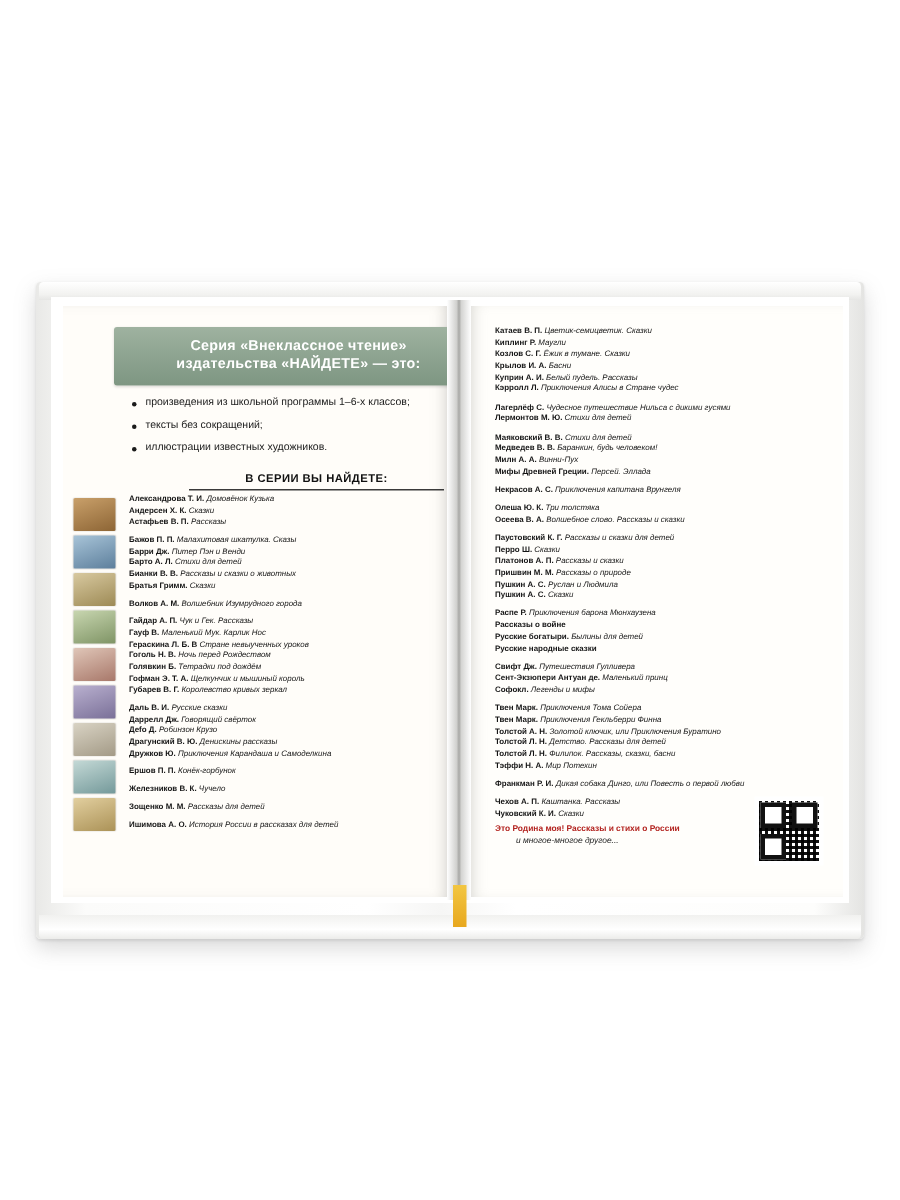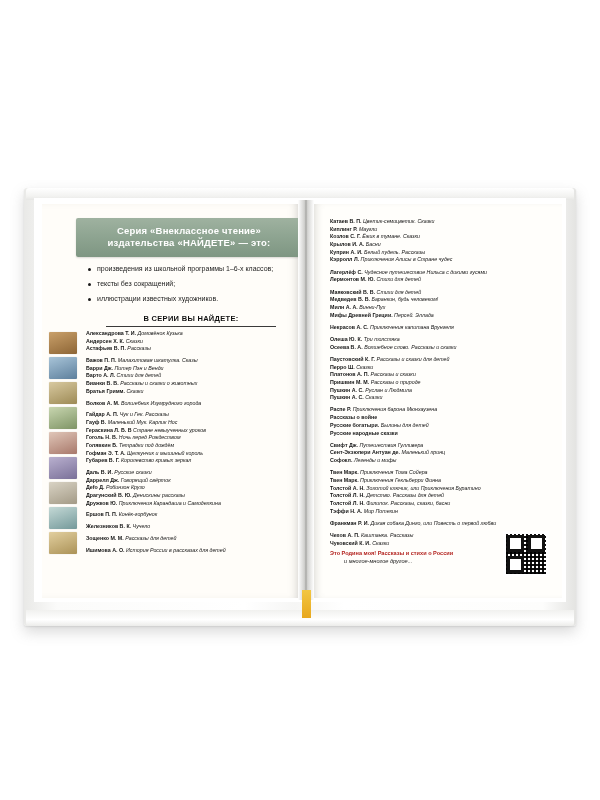--- a/index.html
+++ b/index.html
@@ -100,21 +100,21 @@
     box-shadow: inset 6px 0 10px -6px rgba(150,150,145,.45);
     overflow: hidden;
   }
 
   
   .banner {
     position: absolute;
     left: 34px;
     top: 14px;
     width: 214px;
-    padding: 7px 6px 8px;
+    padding: 7px 16px 8px;
     background: linear-gradient(180deg,#9fb2a0 0%, #8fa592 45%, #7e9682 100%);
     color: #ffffff;
     text-align: center;
     border-radius: 2px;
     box-shadow: 0 1px 2px rgba(0,0,0,.15);
   }
   .banner .l1, .banner .l2 {
     font-size: 9.5px;
     font-weight: bold;
     line-height: 12px;
@@ -140,21 +140,21 @@
     content: "";
     position: absolute;
     left: 0; top: 3.6px;
     width: 3px; height: 3px;
     border-radius: 50%;
     background: #1b1b1b;
   }
 
   .series-head {
     position: absolute;
-    left: 64px;
+    left: 84px;
     top: 110px;
     width: 170px;
     text-align: center;
     font-size: 7.5px;
     font-weight: bold;
     color: #111111;
     letter-spacing: .3px;
   }
   .series-head .rule {
     height: 1px;

